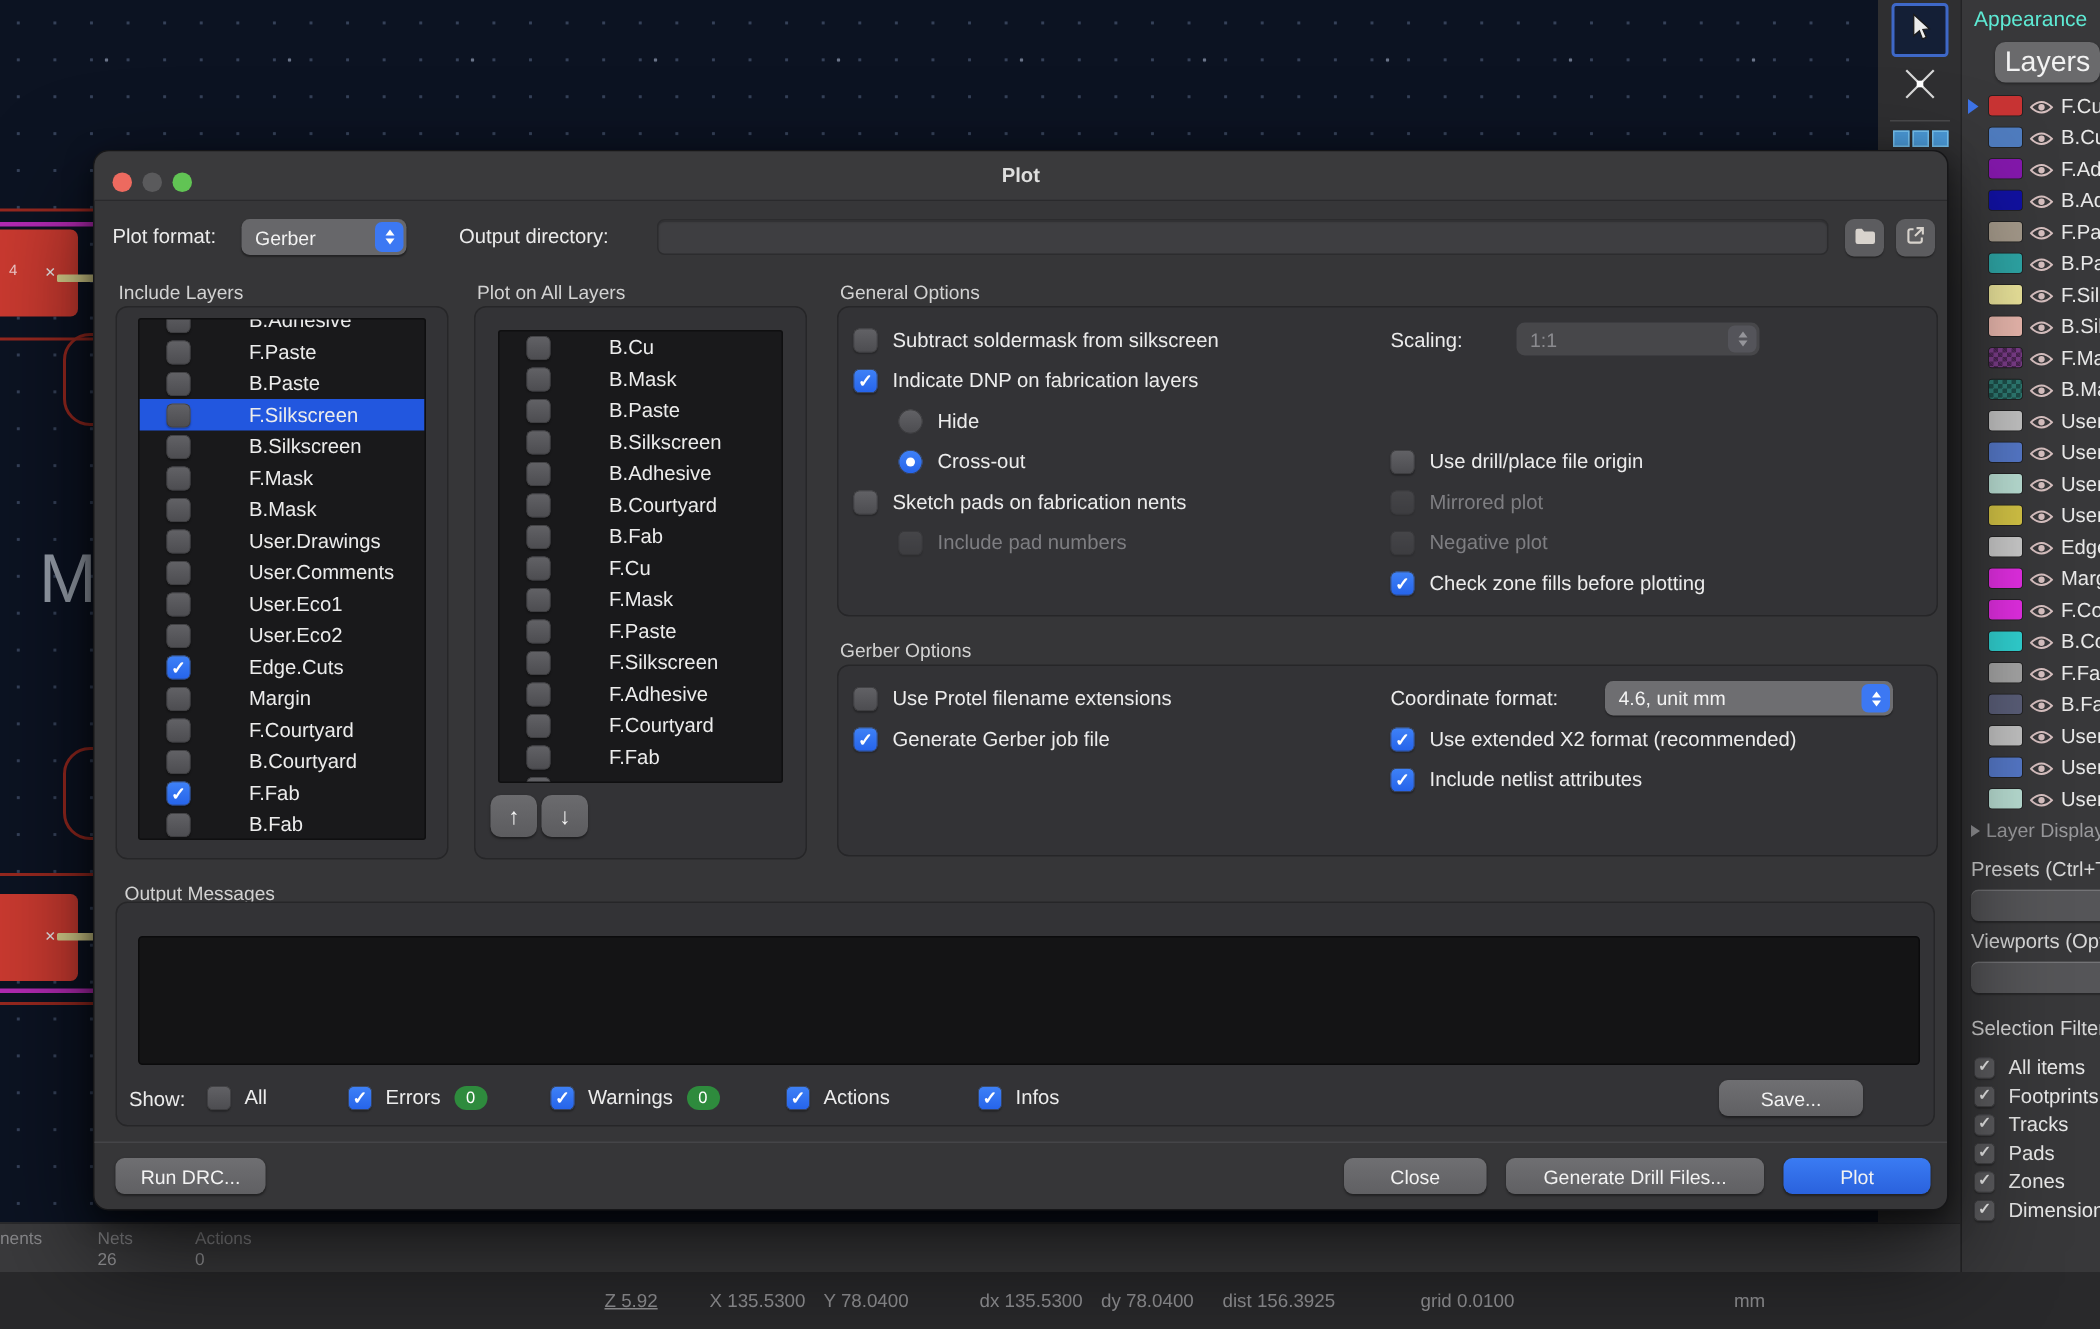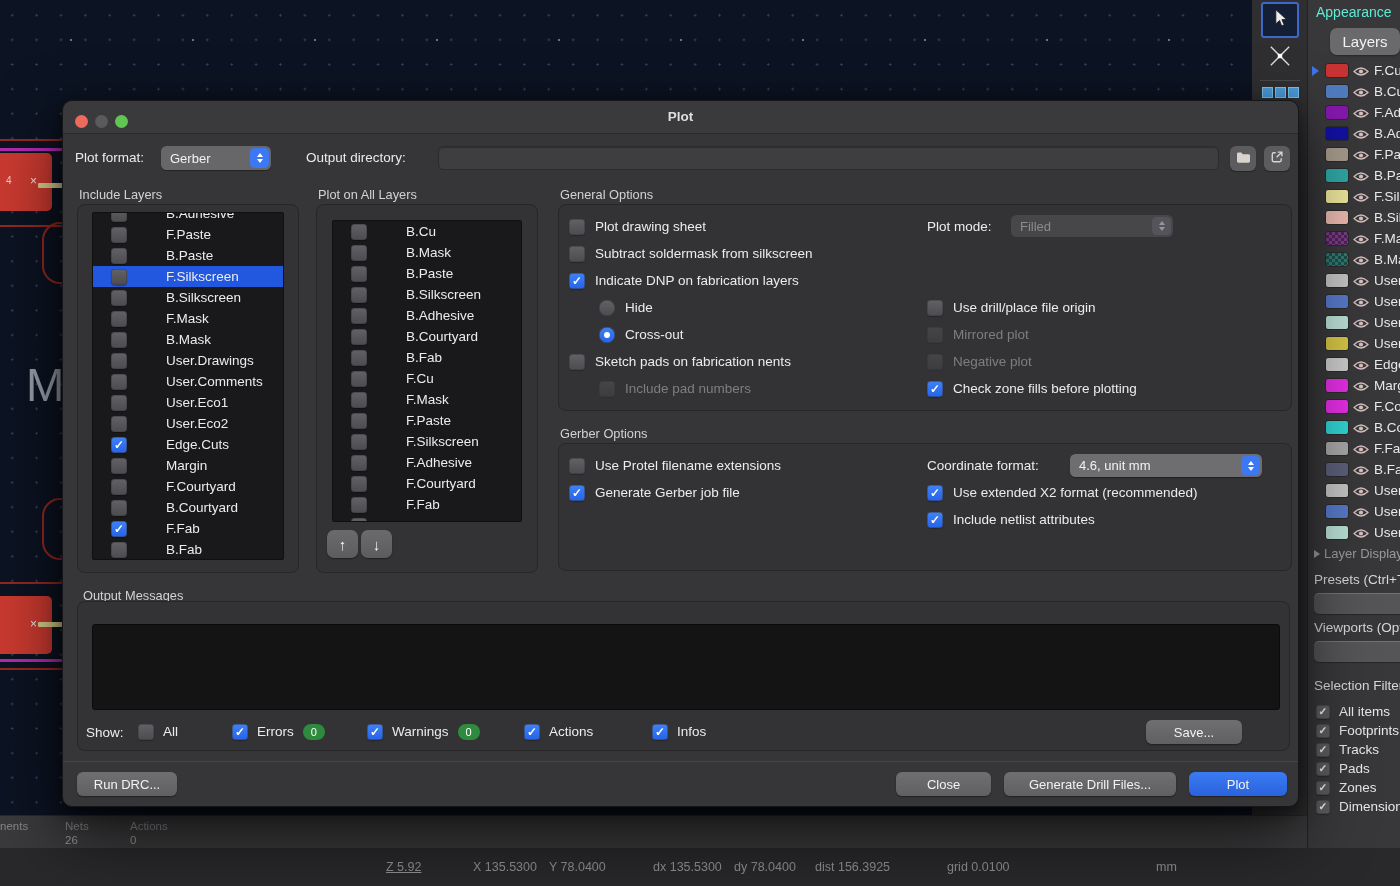--- a/index.html
+++ b/index.html
@@ -31,21 +31,21 @@
   .tool-btn{position:absolute;left:9px;width:38px;height:36px;display:flex;align-items:center;justify-content:center;border-radius:3px;}
   .tool-btn.sel{background:#141f36;border:2px solid #3e68c8;width:34px;height:32px;}
   .tool-divider{position:absolute;left:8px;width:40px;height:1px;background:#4a4a4c;}
   .sq-icon{display:flex;gap:2px;align-items:center;}
   .sq-icon i{display:block;width:9px;height:9px;background:#4b9ad8;border:1px solid #77c2ef;}
   
   .sidebar{position:absolute;left:1307px;top:0;width:93px;height:848px;background:#38383a;z-index:2;
     border-left:1px solid #232325;overflow:hidden;color:#e2e2e2;font-size:13px;}
   .sb-header{position:absolute;left:8px;top:4px;font-size:14px;color:#5eead4;}
   .sb-tab{position:absolute;left:22px;top:28px;width:70px;height:27px;border-radius:7px;
-    background:#6a6a6c;color:#f2f2f2;display:flex;align-items:center;justify-content:center;font-size:15px;
+    background:#6a6a6c;color:#f2f2f2;display:flex;align-items:center;justify-content:center;font-size:19px;
     box-shadow:0 1px 2px rgba(0,0,0,.35);}
   .sb-layers{position:absolute;left:0;top:60px;width:93px;}
   .srow{height:21px;display:flex;align-items:center;position:relative;}
   .srow .tri{position:absolute;left:4px;width:0;height:0;border-top:5px solid transparent;border-bottom:5px solid transparent;border-left:7px solid #3e74e8;}
   .swatch{position:absolute;left:18px;width:22px;height:13px;border-radius:2px;box-shadow:0 0 0 .5px rgba(0,0,0,.5);}
   .swatch.checker{
     background-image:
       linear-gradient(45deg,rgba(0,0,0,.38) 25%,transparent 25%,transparent 75%,rgba(0,0,0,.38) 75%),
       linear-gradient(45deg,rgba(0,0,0,.38) 25%,transparent 25%,transparent 75%,rgba(0,0,0,.38) 75%);
     background-size:6px 6px;background-position:0 0,3px 3px;}
@@ -408,21 +408,21 @@
 
 <div class="msg-bar">
   <span class="lab" style="left:0;">nents</span>
   <span class="lab" style="left:65px;">Nets</span>
   <span class="val" style="left:65px;">26</span>
   <span class="lab" style="left:130px;">Actions</span>
   <span class="val" style="left:130px;">0</span>
 </div>
 
 <div class="status-bar">
-  <span style="left:386px;text-decoration:underline;">Z 5.92</span>
+  <span style="left:403px;text-decoration:underline;">Z 5.92</span>
   <span style="left:473px;">X 135.5300</span>
   <span style="left:549px;">Y 78.0400</span>
   <span style="left:653px;">dx 135.5300</span>
   <span style="left:734px;">dy 78.0400</span>
   <span style="left:815px;">dist 156.3925</span>
   <span style="left:947px;">grid 0.0100</span>
   <span style="left:1156px;">mm</span>
 </div>
 
 <div class="dialog">
@@ -607,24 +607,20 @@
     <div class="updown" style="left:44px;top:325px;">
         <span>↓</span>
       </div>
   </div>
 
   <span class="grp-label" style="left:497px;top:86px;">General Options</span>
   <div class="grp" style="left:495px;top:103px;width:734px;height:207px;">
     <div style="position:absolute;left:10px;top:8px;" id="gen-left">
         <div class="opt-row">
           <span class="cb"></span>
-          <span class="olab">Plot drawing sheet</span>
-        </div>
-        <div class="opt-row">
-          <span class="cb"></span>
           <span class="olab">Subtract soldermask from silkscreen</span>
         </div>
         <div class="opt-row">
           <span class="cb on">✓</span>
           <span class="olab">Indicate DNP on fabrication layers</span>
         </div>
         <div class="opt-row" style="padding-left: 30px;">
           <span class="radio"></span>
           <span class="olab">Hide</span>
         </div>
@@ -636,23 +632,23 @@
           <span class="cb"></span>
           <span class="olab">Sketch pads on fabrication nents</span>
         </div>
         <div class="opt-row dis" style="padding-left: 30px;">
           <span class="cb dis"></span>
           <span class="olab">Include pad numbers</span>
         </div>
       </div>
     <div style="position:absolute;left:368px;top:8px;width:350px;">
       <div class="sel-row">
-        <span class="slbl">Plot mode:</span>
+        <span class="slbl">Scaling:</span>
         <div class="select disabled" style="left:84px;top:2px;width:162px;height:22px;">
-          <span>Filled</span>
+          <span>1:1</span>
           <span class="cap">
               <i class="up"></i>
               <i class="dn"></i>
             </span>
         </div>
       </div>
     </div>
     <div style="position:absolute;left:368px;top:89px;" id="gen-right">
         <div class="opt-row">
           <span class="cb"></span>

